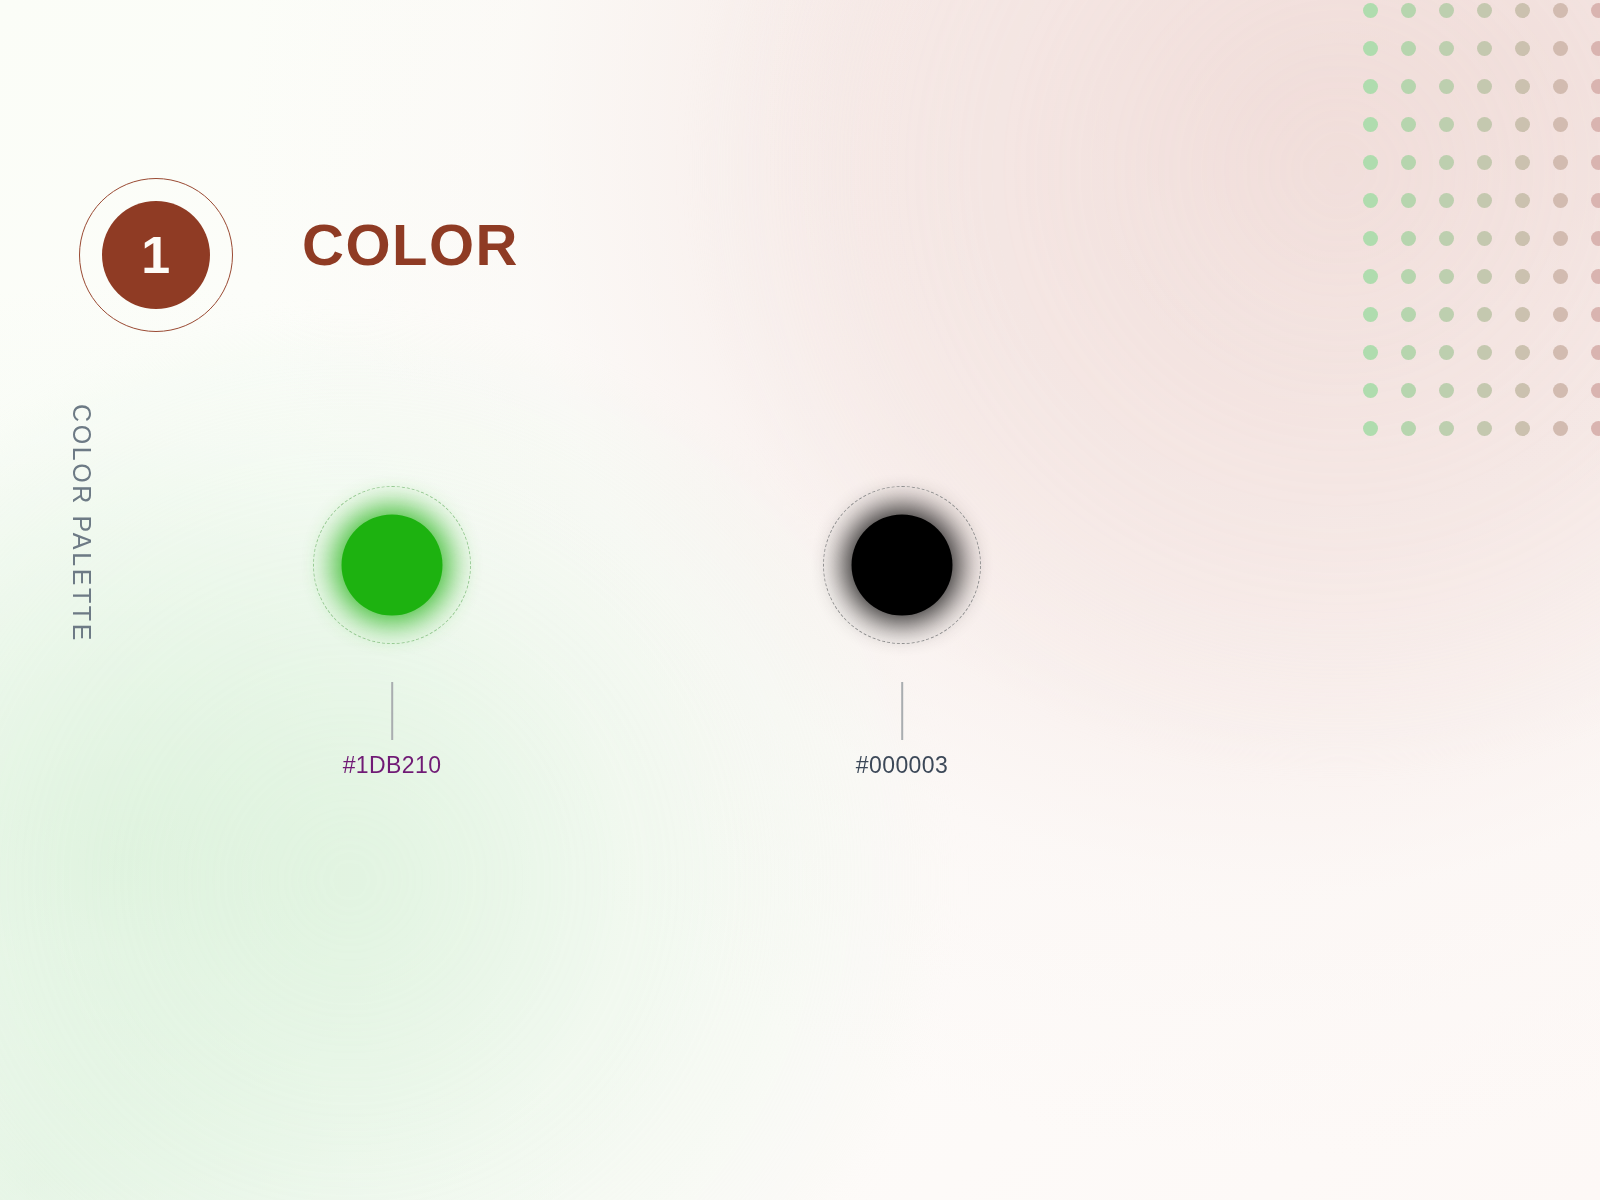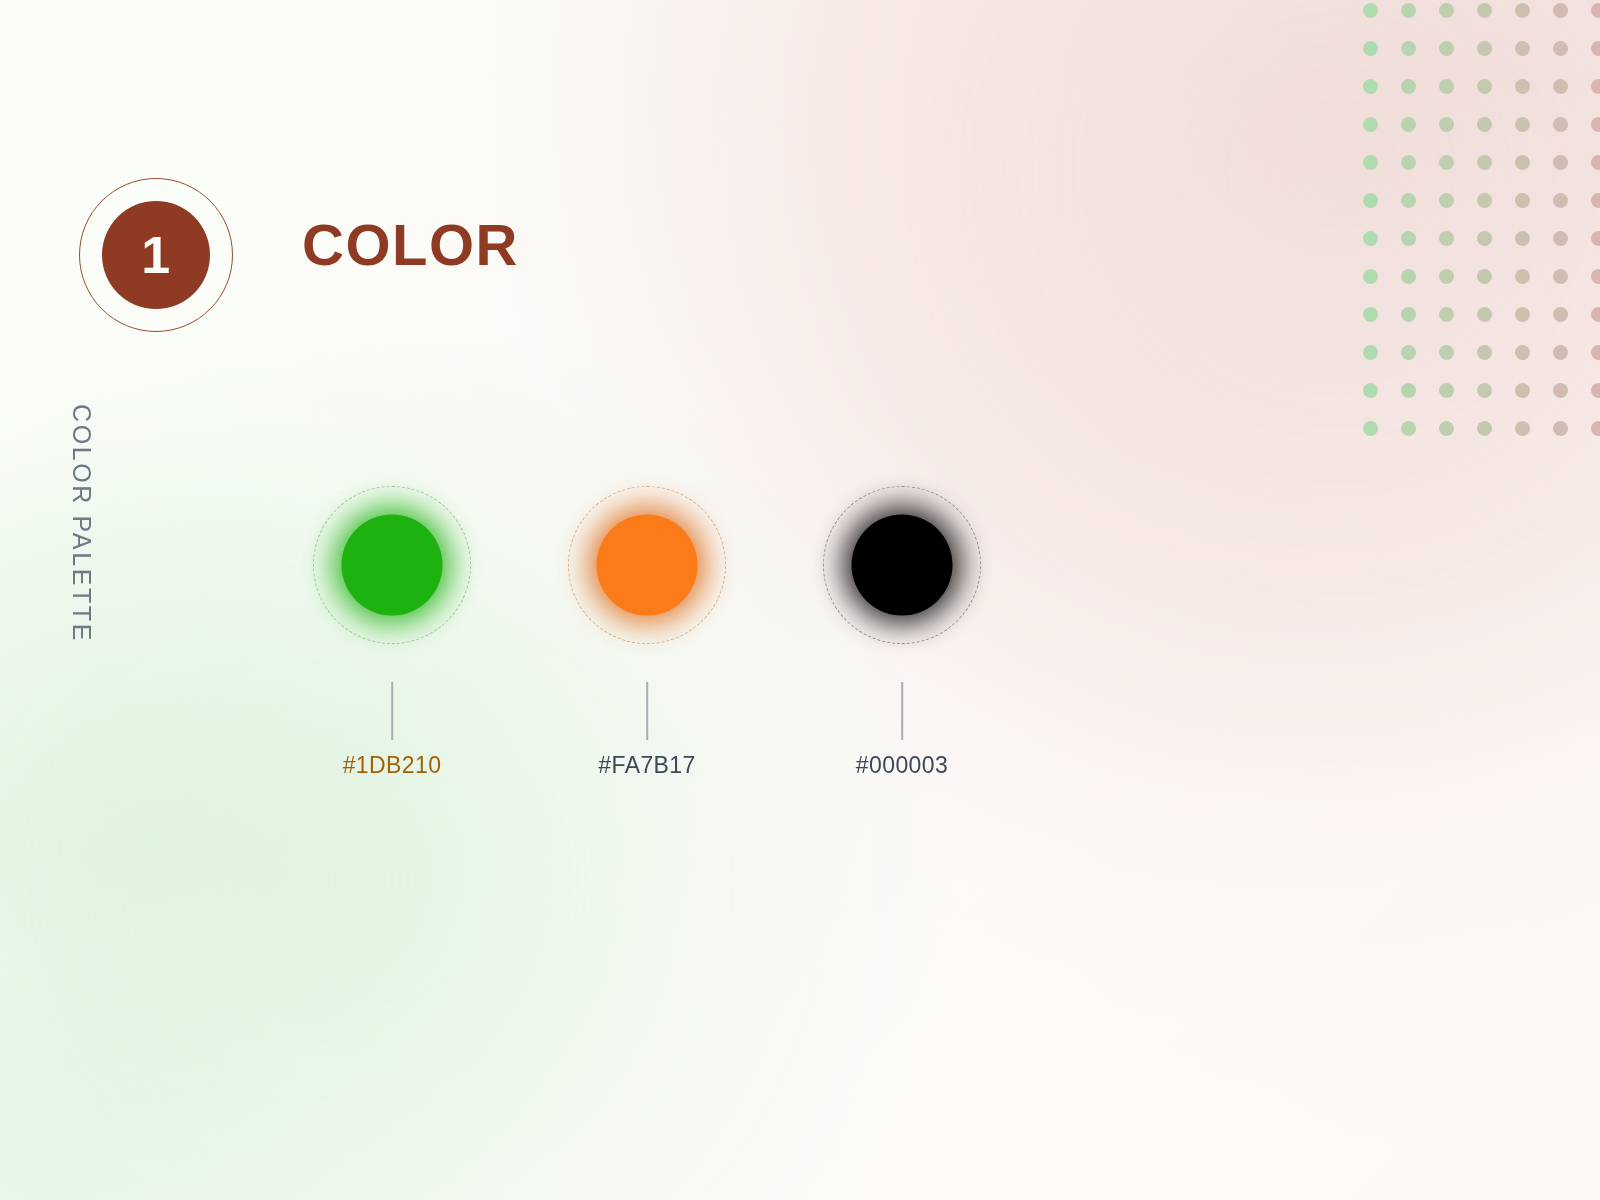--- a/index.html
+++ b/index.html
@@ -306,28 +306,21 @@
   <div class="section-title">COLOR</div>
 
   <div class="vertical-caption">COLOR PALETTE</div>
 
   <div class="swatch-row" id="swatch-row">
       <div class="swatch" style="left: 0px;">
         <div class="swatch-ring" style="border-color: rgb(159, 203, 156);"></div>
         <div class="swatch-glow" style="background: rgb(29, 178, 16);"></div>
         <div class="swatch-disc" style="background: rgb(29, 178, 16);"></div>
         <div class="swatch-line" style="background: rgb(169, 173, 176);"></div>
-        <div class="swatch-label" style="color: #a16207;">#1DB210</div>
-      </div>
-      <div class="swatch" style="left: 255px;">
-        <div class="swatch-ring" style="border-color: rgb(224, 176, 138);"></div>
-        <div class="swatch-glow" style="background: rgb(224, 106, 23);"></div>
-        <div class="swatch-disc" style="background: rgb(250, 123, 23);"></div>
-        <div class="swatch-line" style="background: rgb(169, 173, 176);"></div>
-        <div class="swatch-label" style="color: rgb(60, 72, 88);">#FA7B17</div>
+        <div class="swatch-label" style="color: #701a75;">#1DB210</div>
       </div>
       <div class="swatch" style="left: 510px;">
         <div class="swatch-ring" style="border-color: rgb(154, 154, 154);"></div>
         <div class="swatch-glow" style="background: rgb(0, 0, 0);"></div>
         <div class="swatch-disc" style="background: rgb(0, 0, 0);"></div>
         <div class="swatch-line" style="background: rgb(169, 173, 176);"></div>
         <div class="swatch-label" style="color: rgb(60, 72, 88);">#000003</div>
       </div>
     </div>
 

